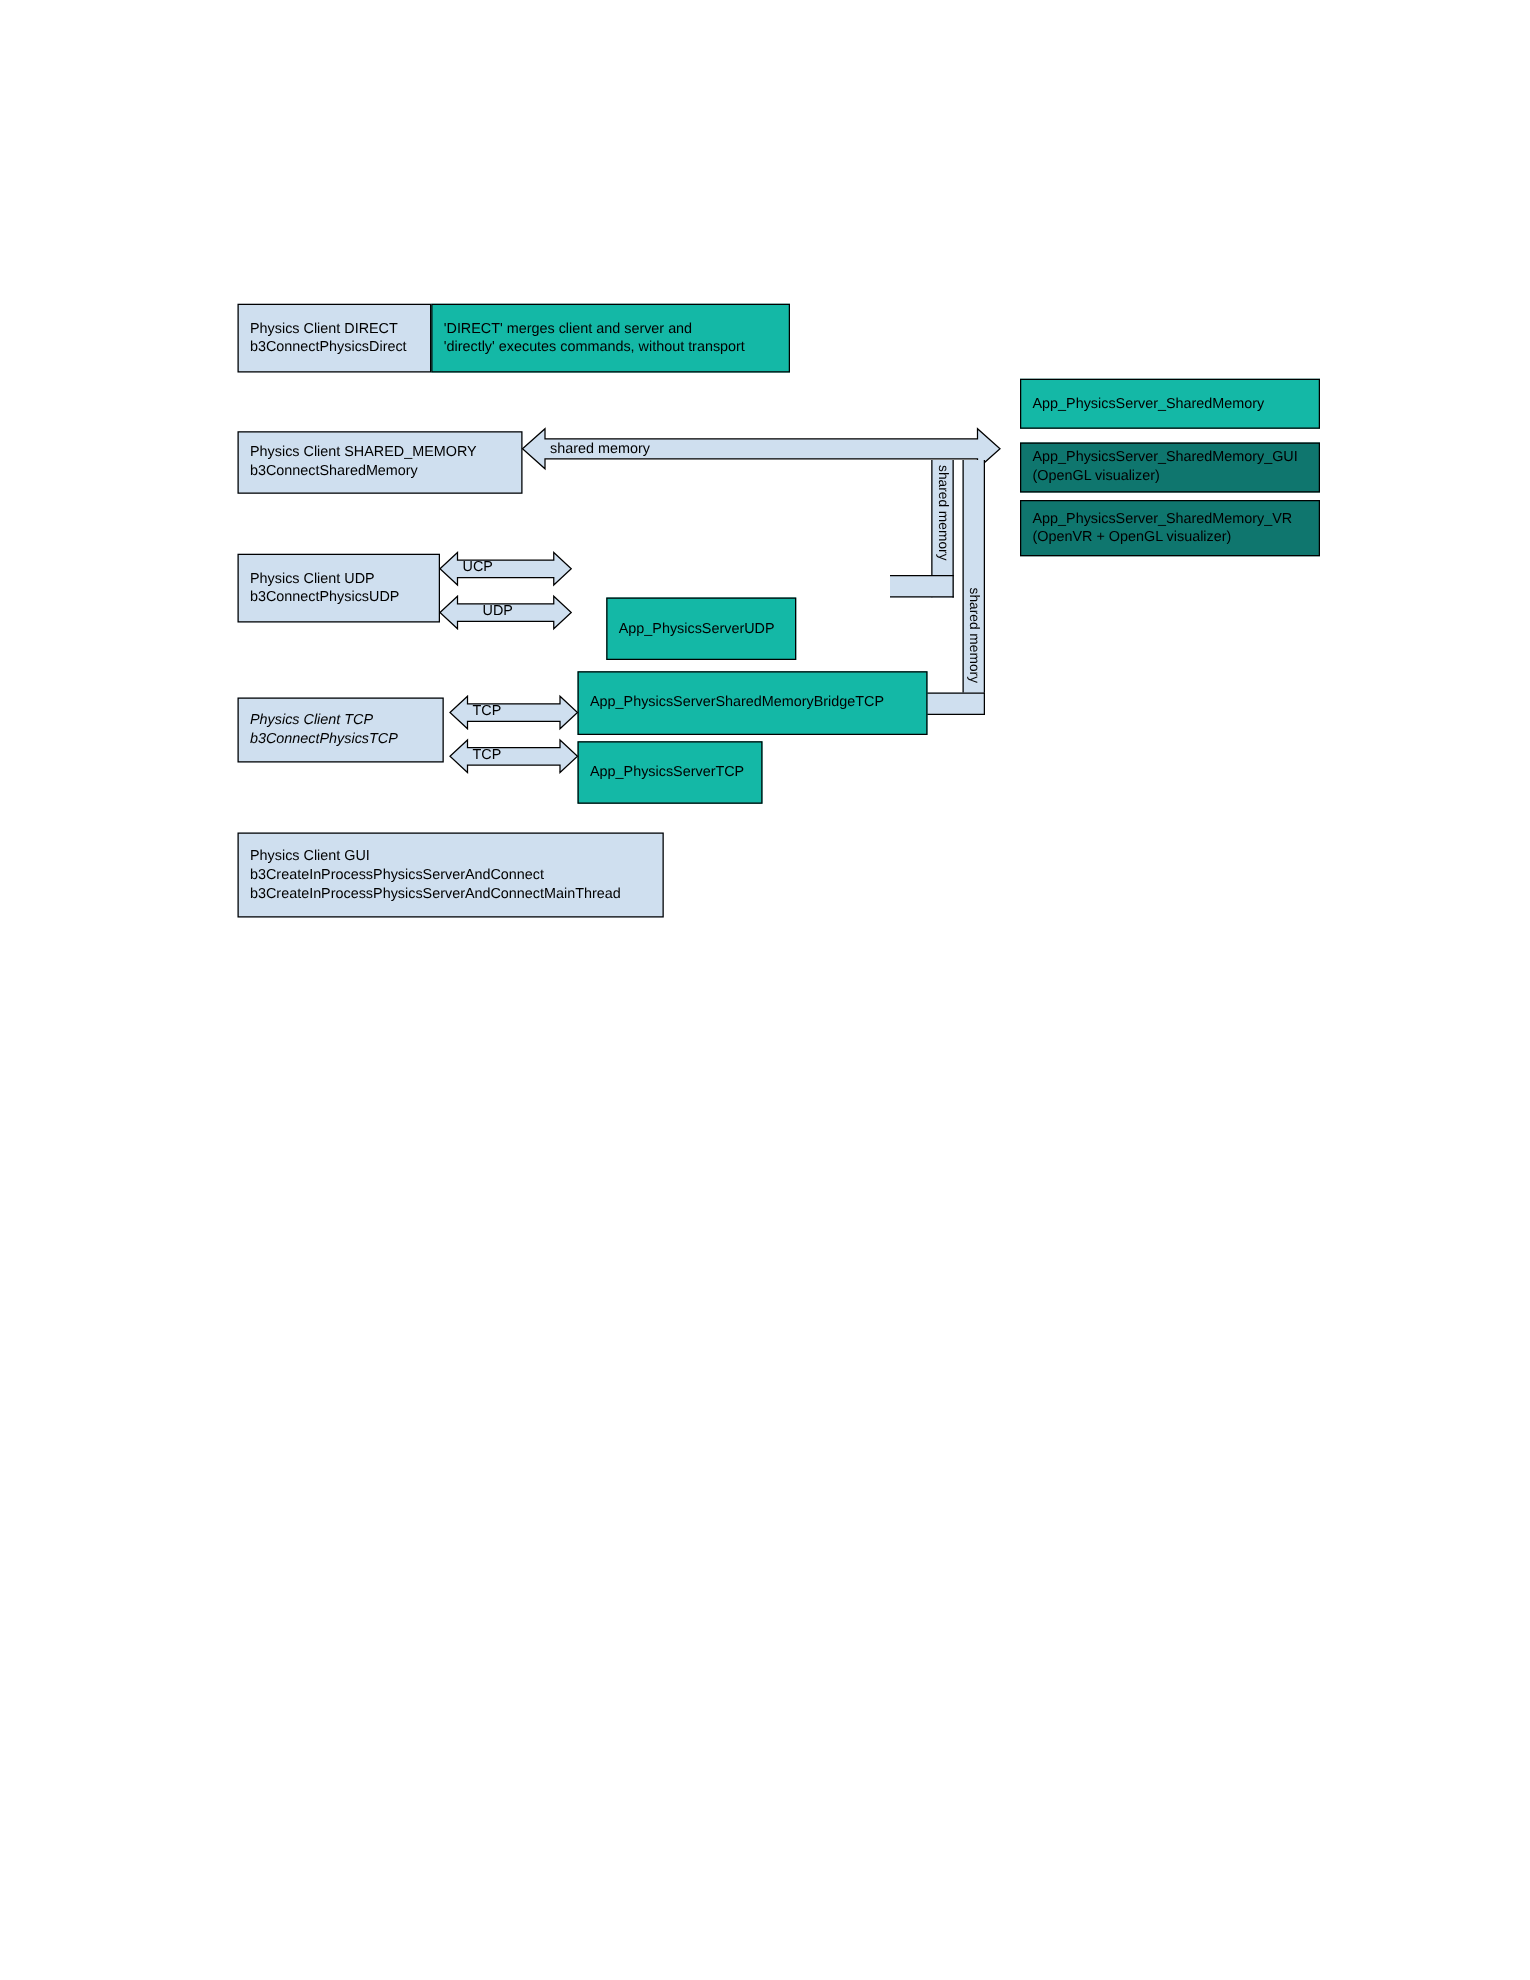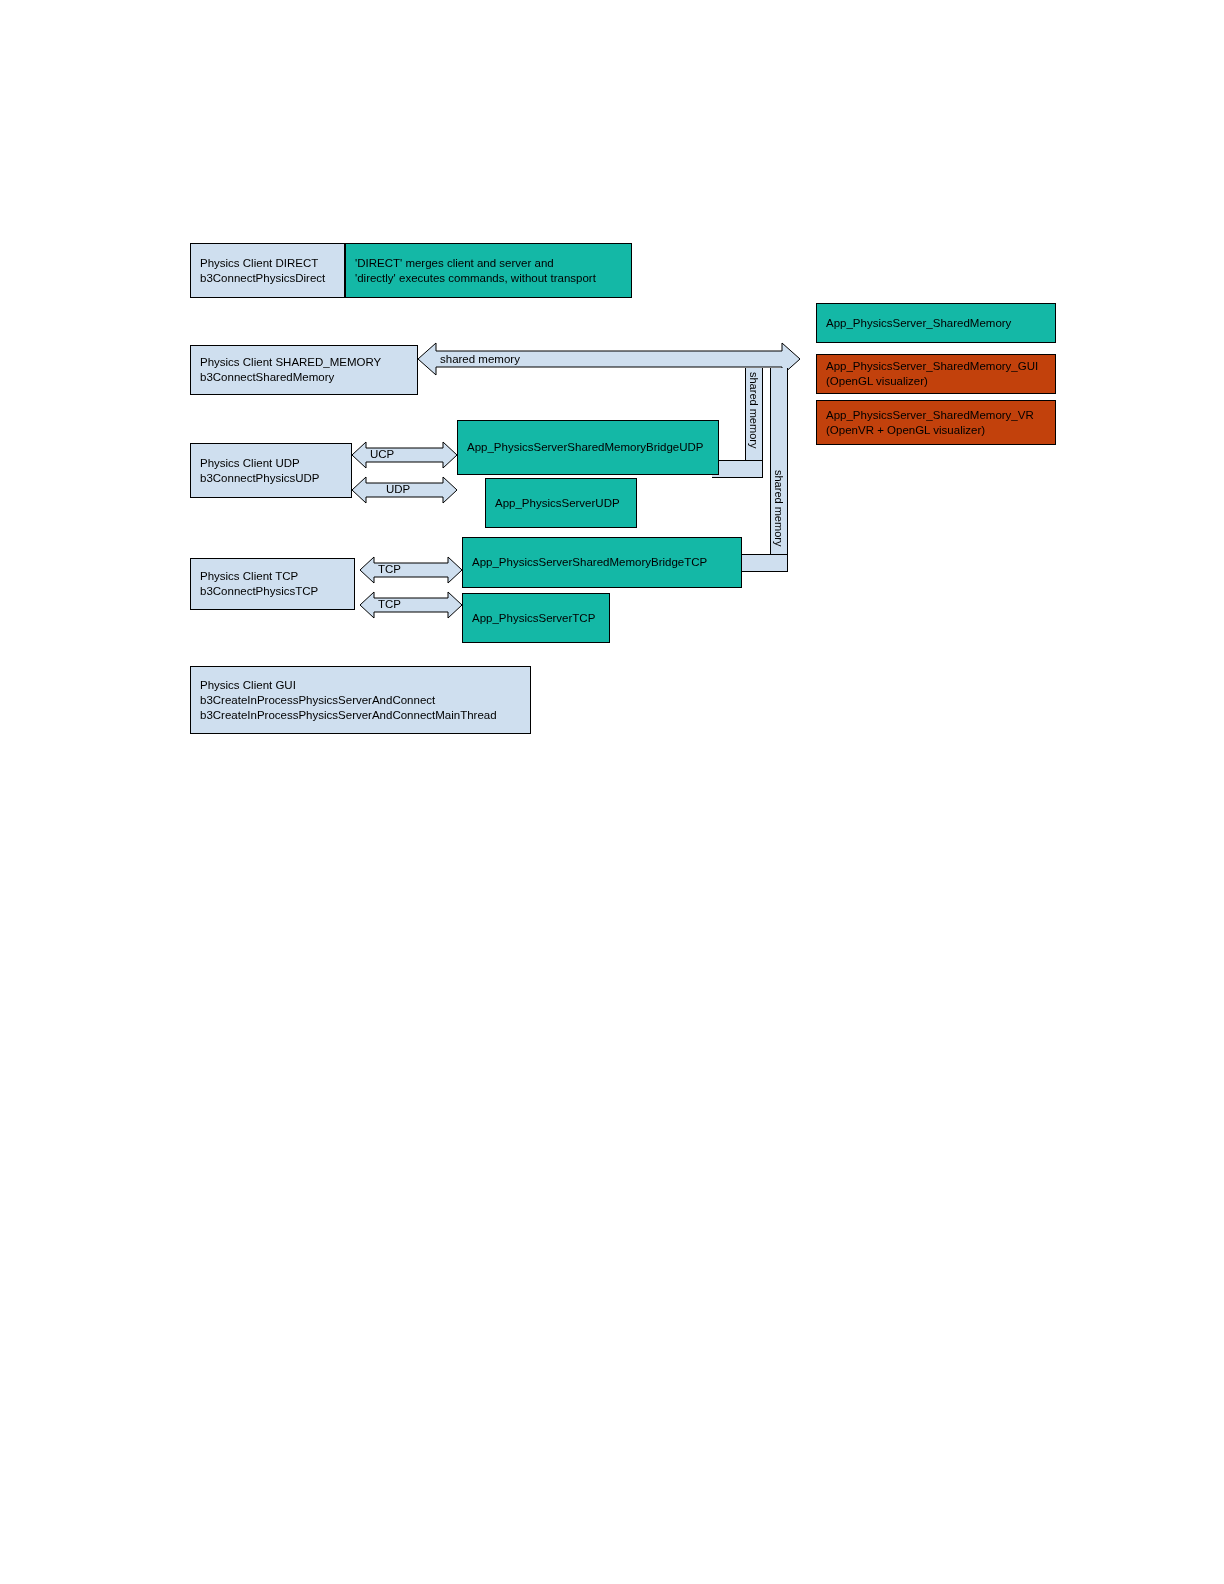--- a/index.html
+++ b/index.html
@@ -29,21 +29,21 @@
     padding: 8px 9px;
     white-space: pre-line;
   }
   .blue {
     background: #cfdfef;
   }
   .lightgreen {
     background: #14b8a6;
   }
   .midgreen {
-    background: #c2410c;
+    background: #0f766e;
   }
   .vcenter {
     display: flex;
     align-items: center;
   }
   .vcenter > span { display: block; }
   
   .conn {
     position: absolute;
     background: #cfdfef;
@@ -124,39 +124,36 @@
 
   <div class="conn conn-nb-top" style="left:770px; top:368px; width:18px; height:204px;"></div>
   <div class="conn conn-nb-left" style="left:740px; top:554px; width:48px; height:18px;"></div>
   <div class="vlabel" style="left:773px; top:470px;">shared memory</div>
 
   <div class="box blue vcenter" style="left:190px; top:443px; width:162px; height:55px;">
     <span>Physics Client UDP
 b3ConnectPhysicsUDP</span>
   </div>
 
-  <div class="box lightgreen vcenter" style="left:457px; top:420px; width:262px; height:55px;">
-    <span>App_PhysicsServerSharedMemoryBridgeUDP</span>
-  </div>
 
   <div class="box lightgreen vcenter" style="left:457px; top:478px; width:152px; height:50px;margin-left:28px;">
     <span>App_PhysicsServerUDP</span>
   </div>
 
   <svg class="arrow-svg" style="left:352px; top:440px;" width="105" height="30" viewBox="0 0 105 30">
     <path d="M 0 15 L 14 2 L 14 8 L 91 8 L 91 2 L 105 15 L 91 28 L 91 22 L 14 22 L 14 28 Z" fill="#cfdfef" stroke="#000000" stroke-width="1"></path>
   </svg>
   <div class="arrow-label" style="left:370px; top:448px;">UCP</div>
 
   <svg class="arrow-svg" style="left:352px; top:475px;" width="105" height="30" viewBox="0 0 105 30">
     <path d="M 0 15 L 14 2 L 14 8 L 91 8 L 91 2 L 105 15 L 91 28 L 91 22 L 14 22 L 14 28 Z" fill="#cfdfef" stroke="#000000" stroke-width="1"></path>
   </svg>
   <div class="arrow-label" style="left:370px; top:483px;margin-left:16px;">UDP</div>
 
-  <div class="box blue vcenter" style="left:190px; top:558px; width:165px; height:52px;">
+  <div class="box blue vcenter" style="left:190px; top:558px; width:165px; height:52px;font-style:italic;">
     <span>Physics Client TCP
 b3ConnectPhysicsTCP</span>
   </div>
 
   <div class="box lightgreen vcenter" style="left:462px; top:537px; width:280px; height:51px;">
     <span>App_PhysicsServerSharedMemoryBridgeTCP</span>
   </div>
 
   <div class="box lightgreen vcenter" style="left:462px; top:593px; width:148px; height:50px;">
     <span>App_PhysicsServerTCP</span>

